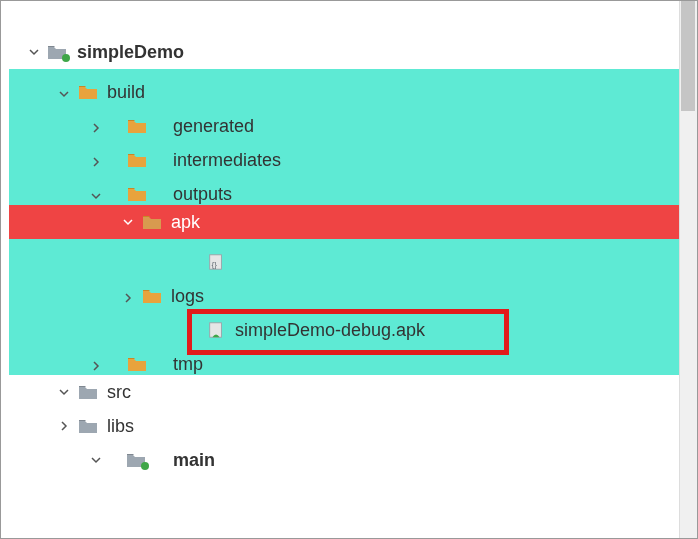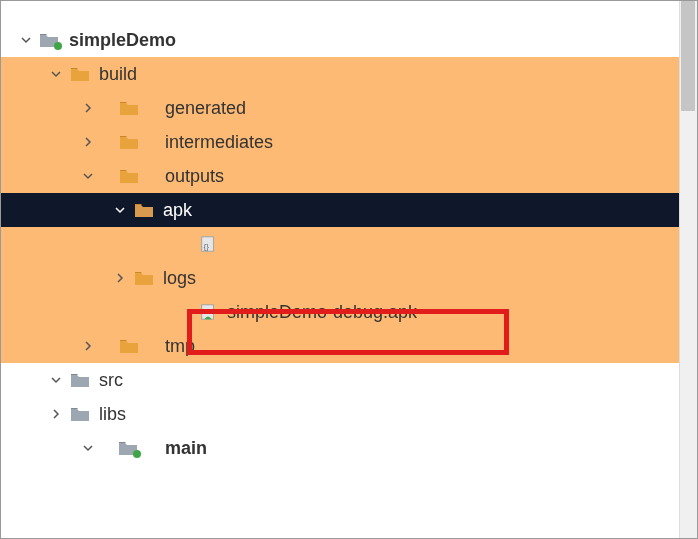--- a/index.html
+++ b/index.html
@@ -11,33 +11,35 @@
       font-family: "Segoe UI", Arial, sans-serif;
       font-size: 18px;
       background: #fff;
       width: 698px;
       height: 539px;
       overflow: hidden;
       position: relative;
       border: 1px solid #999;
     }
     .tree {
-      padding: 4px 0;
+      padding: 16px 0;
+      margin-left: 8px;
     }
     .tree-row {
       display: flex;
       align-items: center;
       height: 34px;
       white-space: nowrap;
     }
     .highlight-yellow {
-      background: #fdba74;
+      background: #5eead4;
+      align-items: flex-end;
     }
     .highlight-blue {
-      background: #0f172a;
+      background: #ef4444;
       color: #fff;
     }
     .highlight-blue .folder-icon svg path.folder-body {
       fill: #d89a4f;
     }
     .chevron {
       width: 18px;
       height: 18px;
       display: flex;
       align-items: center;

